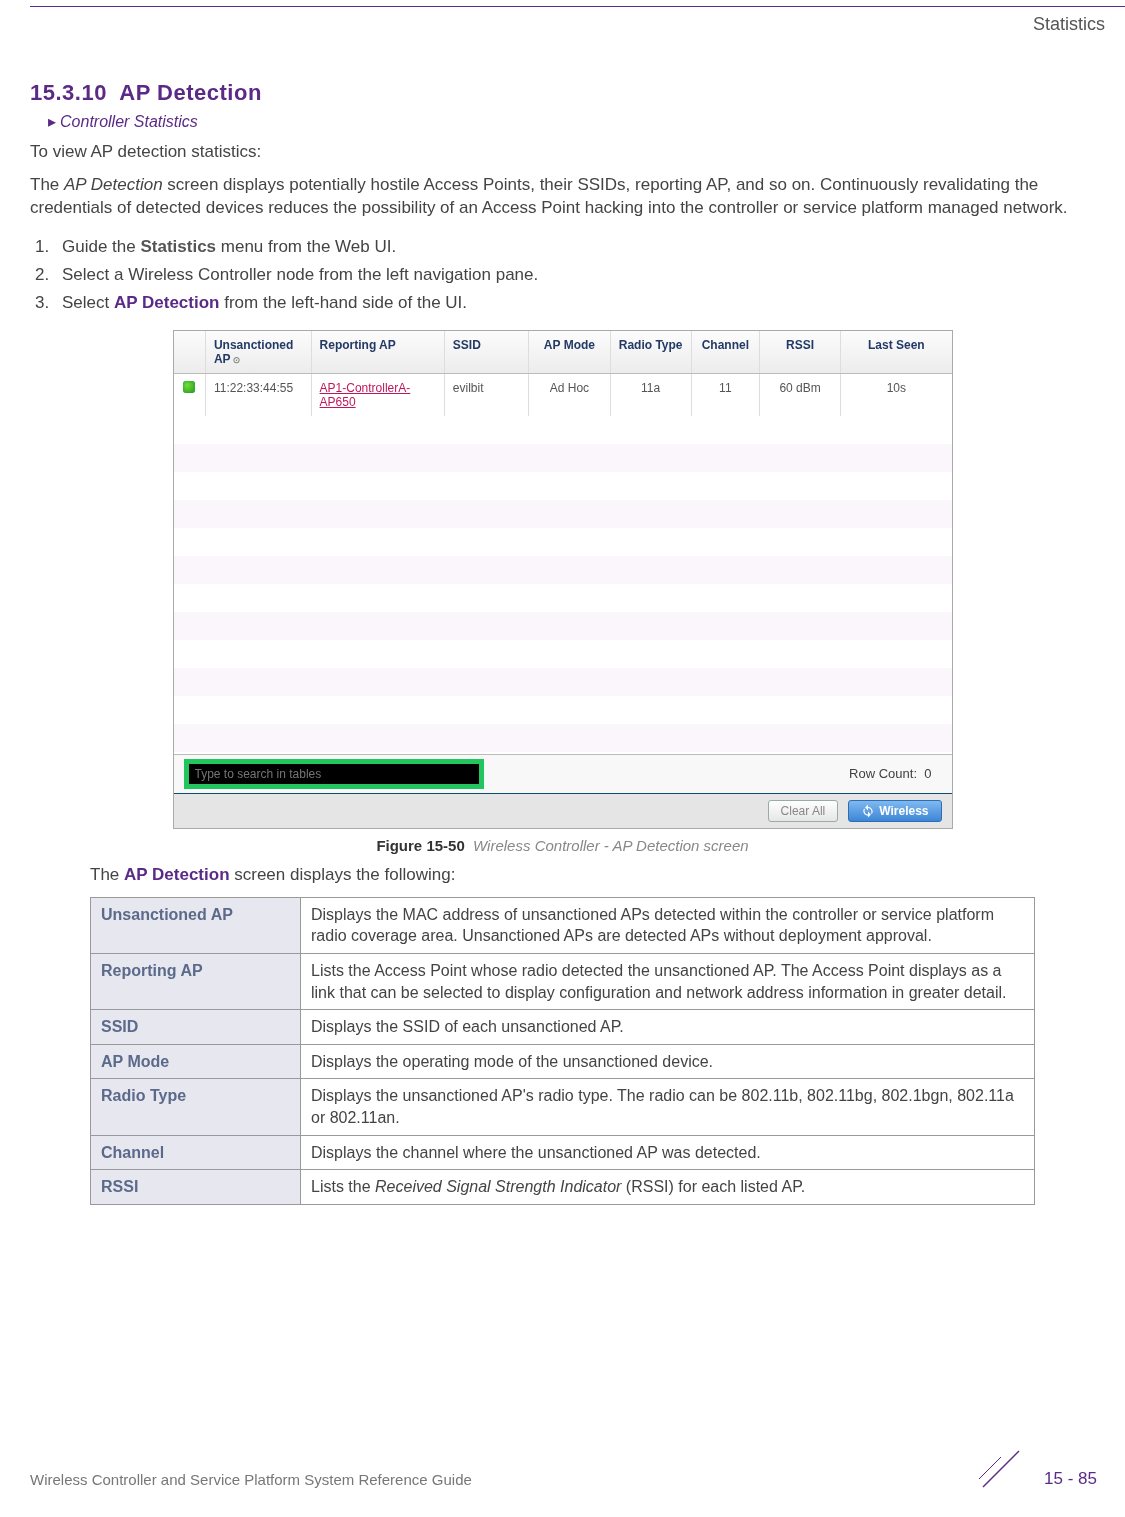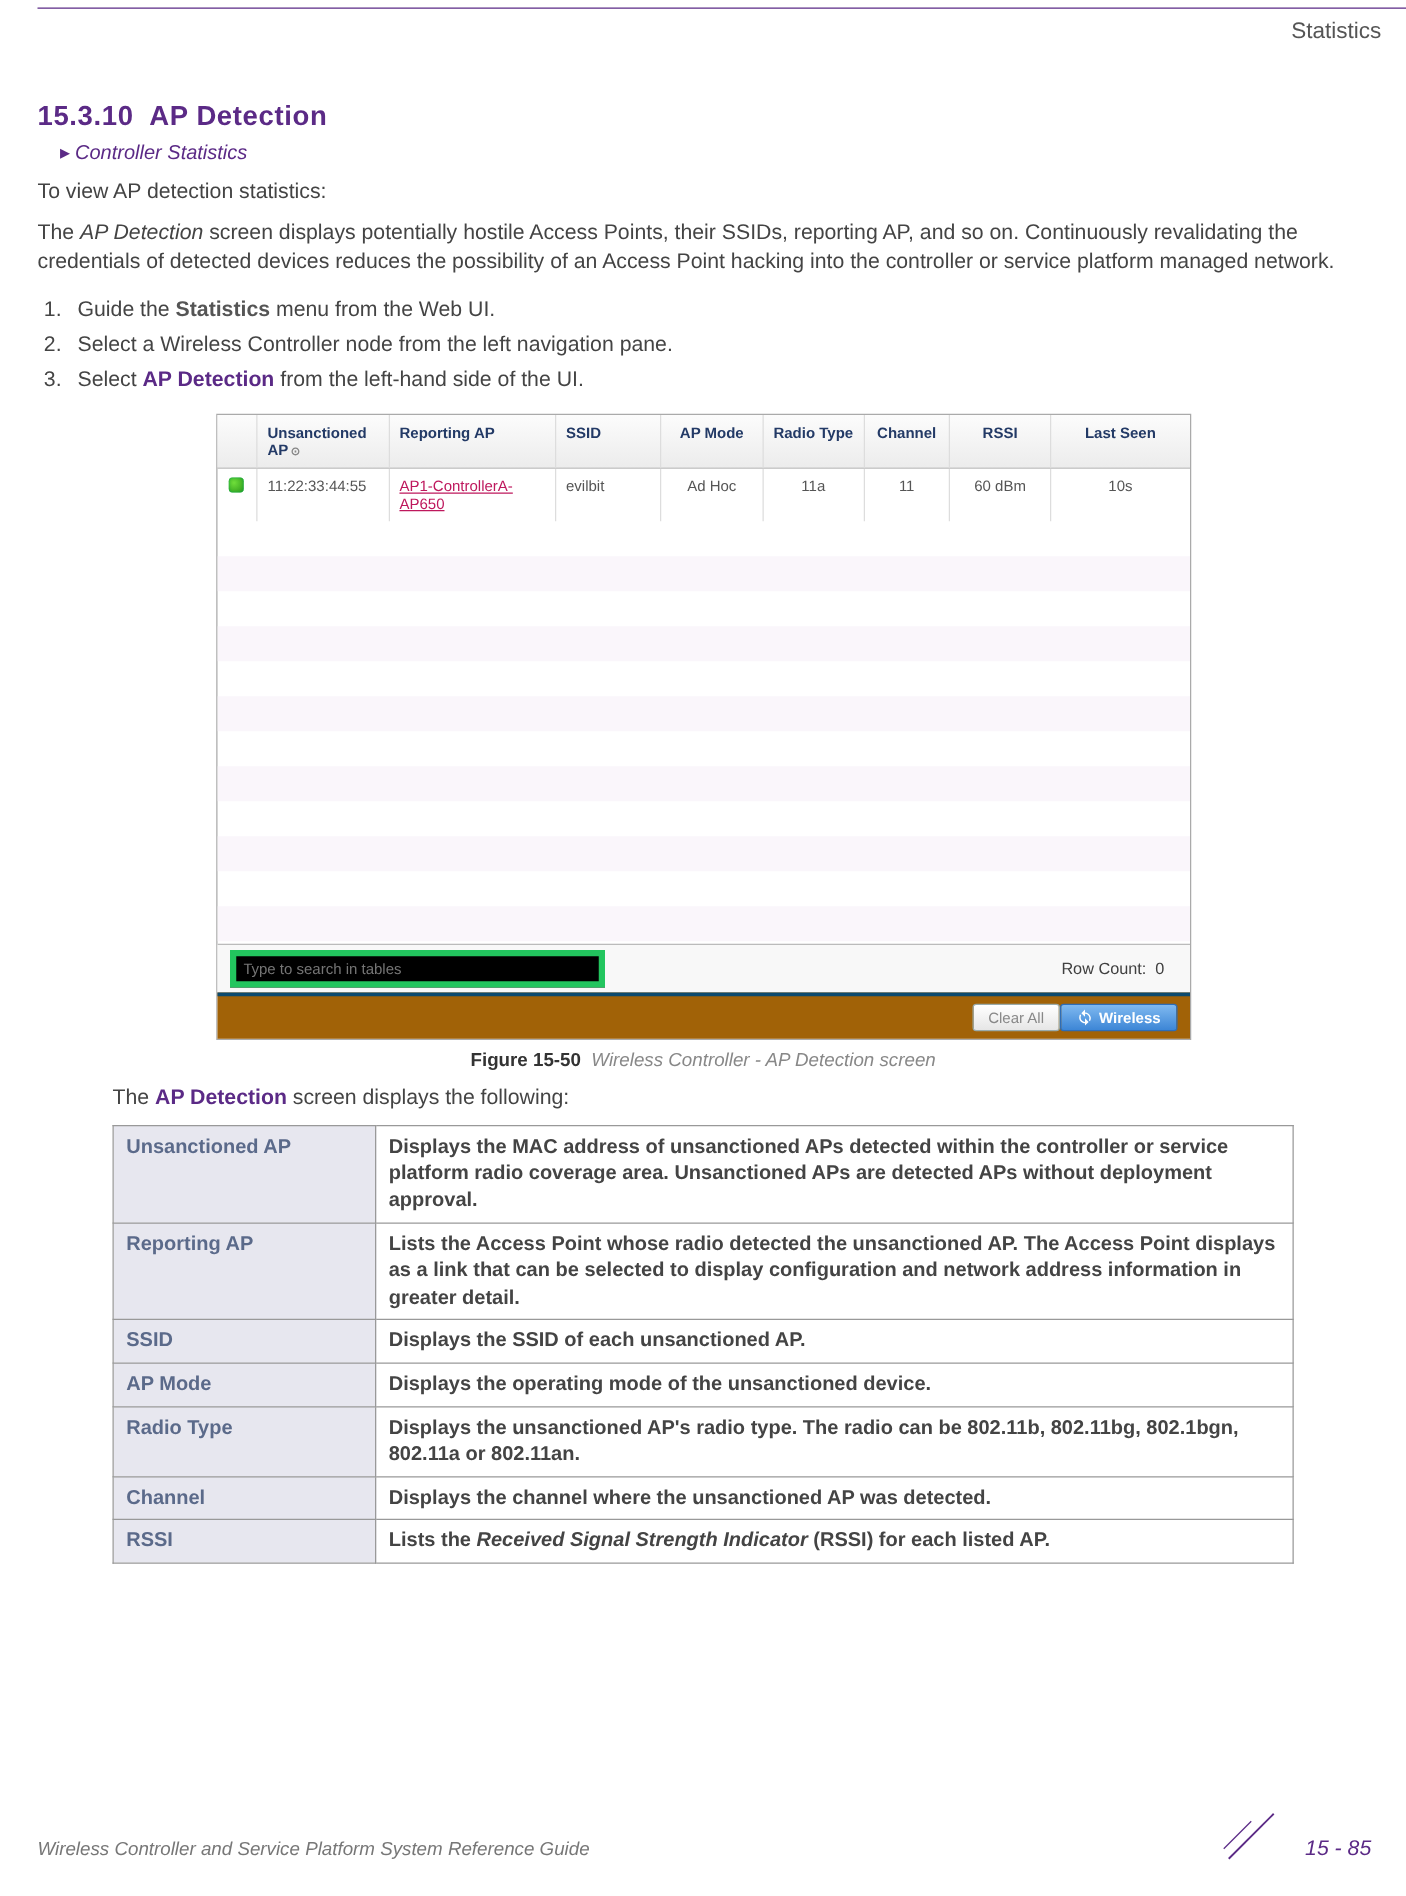--- a/index.html
+++ b/index.html
@@ -117,24 +117,24 @@
   .screenshot .footer input[type=text]{
     flex:1; max-width:300px;
     border:5px solid #22c55e;
     padding:3px 6px;
     font-size:12px; color:#888;
     background:#000000;
   }
   .screenshot .footer .spacer{ flex:1;}
   .screenshot .footer .rowcount { font-size:13px; color:#404040; margin-right:10px;}
   .screenshot .btnrow {
-    display:flex; justify-content:flex-end; 
+    display:flex; justify-content:flex-end; gap:10px;
     padding:6px 10px;
-    background:#a16207;
-    border-top:3px solid #0c4a6e;
+    background:#e5e5e5;
+    border-top:1px solid #0c4a6e;
   }
   .ui-btn {
     border:1px solid #9aa;
     border-radius:3px;
     padding:3px 12px;
     font-size:12px;
     background:linear-gradient(#fff,#e6e6e6);
     color:#888;
   }
   .ui-btn.refresh {
@@ -154,33 +154,32 @@
     border-collapse:collapse;
     margin-top:6px;
     font-size:16px;
   }
   table.defs td {
     border:1px solid #999;
     padding:6px 10px;
     vertical-align:top;
     color:#444;
     line-height:1.35;
-    font-weight:bold;
   }
   table.defs td.term{
     background:#e7e7ef;
     width:210px;
     font-weight:700;
     color:#5b6a8a;
   }
 
   .footer-page {
     position:absolute;
     bottom:28px;
-    left:30px; right:0;font-style:italic;
+    left:30px; right:0;
   }
   .footer-page .ftext{
     font-size:15px; color:#777;
   }
   .footer-page .pnum{
     position:absolute; right:28px; bottom:0;
     font-size:17px; color:#5b2a86;
   }
   .slashmark{
     position:absolute; right:100px; bottom:-4px;

